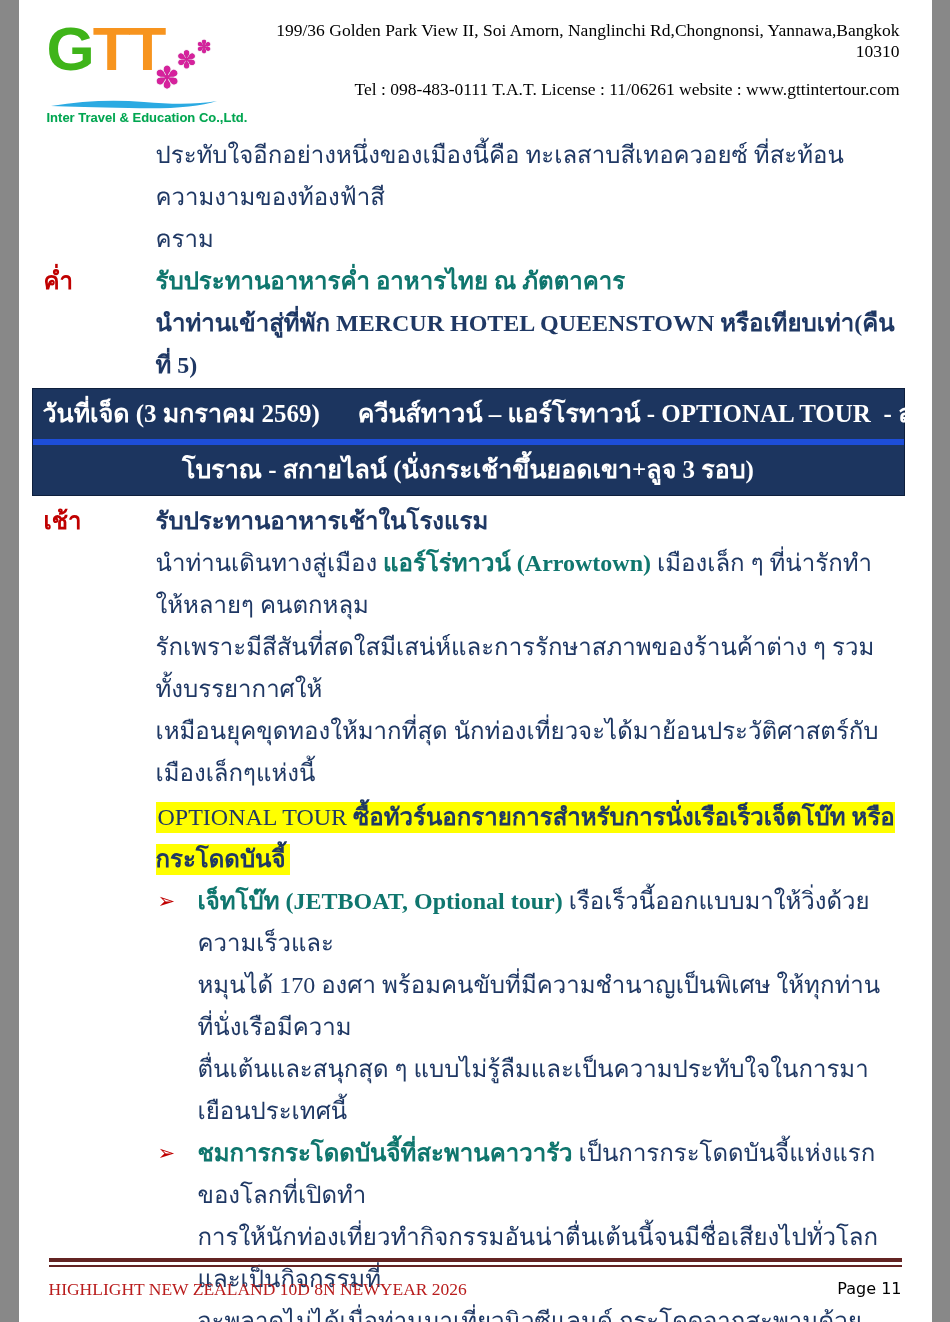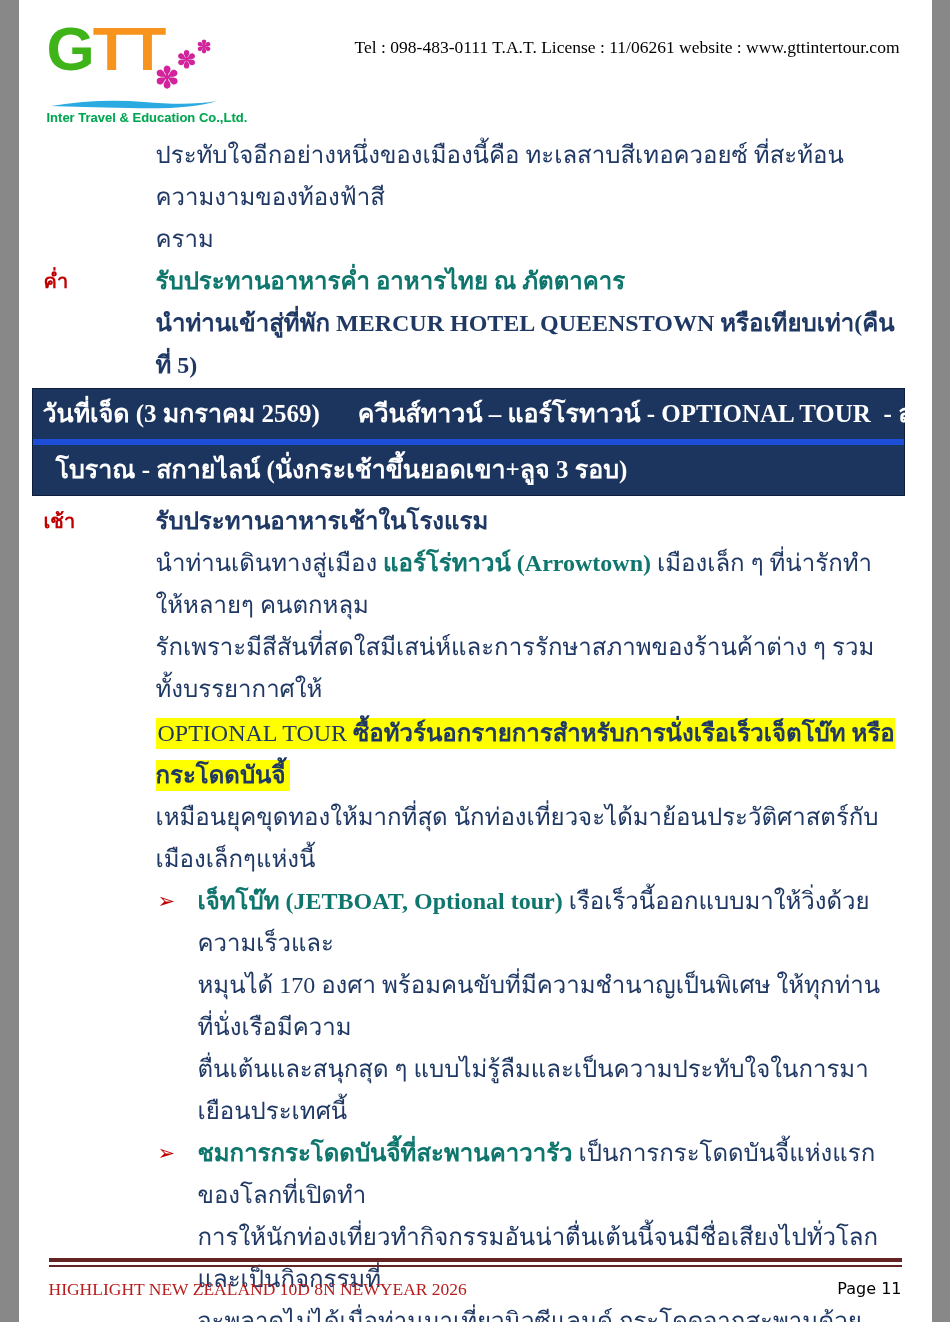--- a/index.html
+++ b/index.html
@@ -26,33 +26,33 @@
   .logo-sub { position:absolute; left:0; top:100px; width:190px;
               font-family:"Liberation Sans","DejaVu Sans",sans-serif;
               font-weight:bold; font-size:13px; color:#00A651; white-space:nowrap;
               text-shadow:0 0 1px #cfe9d8; }
   .hdr-text { flex:1; text-align:right; padding-top:10px; font-size:17.5px; color:#000; }
   .hdr-line2 { margin-top:17px; }
 
   
   .main { padding:6px 36px 0 25px; }
   .row { display:flex; }
-  .lbl { flex:0 0 112px; font-weight:bold; color:#C00000; font-size:20px; line-height:42px; }
+  .lbl { flex:0 0 112px; font-weight:bold; color:#C00000; font-size:24px; line-height:42px; }
   .bod { flex:1; font-size:24px; line-height:42px; }
   .line { min-height:42px; }
   .navy { color:#1F3864; }
   b.navy, .bold { font-weight:bold; }
   .redbold { color:#0f766e; font-weight:bold; }
 
   
   .banner { margin:2px -9px 4px -12px; background:#1C355F; border:1px solid #0E1F3D;
             color:#ffffff; font-weight:bold; font-size:25px; }
   .banner-row1 { display:flex; gap:38px; padding:2px 10px; line-height:46px;
                  border-bottom:6px solid #1d4ed8; white-space:pre; }
-  .banner-row2 { text-align:left; padding:2px 10px; line-height:46px; white-space:pre;margin-left:13px; }
+  .banner-row2 { text-align:center; padding:2px 10px; line-height:46px; white-space:pre; }
 
   
   .hl-line { margin-top:2px; }
   .hl { background:#FFFF00; padding:2px 4px 3px 2px; }
 
   
   .bullet { display:flex; }
   .bullet-icon { flex:0 0 40px; color:#C00000; font-size:21px; line-height:42px; padding-left:2px; }
   .bullet-body { flex:1; font-size:24px; line-height:42px; }
 
@@ -77,20 +77,21 @@
         <span class="flower f1">✽</span>
         <span class="flower f2">✽</span>
         <span class="flower f3">✽</span>
       </div>
       <svg class="logo-swoosh" viewBox="0 0 170 12" preserveAspectRatio="none">
         <path d="M2 8 Q 50 0 95 4 Q 140 8 168 3 Q 140 12 80 10 Q 30 9 2 8 Z" fill="#2BAAE2"></path>
       </svg>
       <div class="logo-sub">Inter Travel &amp; Education Co.,Ltd.</div>
     </div>
     <div class="hdr-text">
+      <div class="hdr-line1">199/36 Golden Park View II, Soi Amorn, Nanglinchi Rd,Chongnonsi, Yannawa,Bangkok 10310</div>
       <div class="hdr-line2">Tel : 098-483-0111 T.A.T. License : 11/06261 website : www.gttintertour.com</div>
     </div>
   </div>
 
   <div class="main">
 
     <div class="row">
       <div class="lbl"></div>
       <div class="bod navy">
         <div class="line">ประทับใจอีกอย่างหนึ่งของเมืองนี้คือ ทะเลสาบสีเทอควอยซ์ ที่สะท้อนความงามของท้องฟ้าสี</div>
@@ -119,24 +120,24 @@
       <div class="bod">
         <div class="line navy bold">รับประทานอาหารเช้าในโรงแรม</div>
       </div>
     </div>
 
     <div class="row">
       <div class="lbl"></div>
       <div class="bod navy">
         <div class="line"><span>นำท่านเดินทางสู่เมือง </span><span class="redbold">แอร์โร่ทาวน์ (Arrowtown)</span><span> เมืองเล็ก ๆ ที่น่ารักทำให้หลายๆ คนตกหลุม</span></div>
         <div class="line">รักเพราะมีสีสันที่สดใสมีเสน่ห์และการรักษาสภาพของร้านค้าต่าง ๆ รวมทั้งบรรยากาศให้</div>
+        <div class="line">เหมือนยุคขุดทองให้มากที่สุด นักท่องเที่ยวจะได้มาย้อนประวัติศาสตร์กับเมืองเล็กๆแห่งนี้</div>
         <div class="line hl-line">
           <span class="hl"><span>OPTIONAL TOUR </span><span class="bold">ซื้อทัวร์นอกรายการสำหรับการนั่งเรือเร็วเจ็ตโบ๊ท หรือ กระโดดบันจี้</span></span>
         </div>
-        <div class="line">เหมือนยุคขุดทองให้มากที่สุด นักท่องเที่ยวจะได้มาย้อนประวัติศาสตร์กับเมืองเล็กๆแห่งนี้</div>
       </div>
     </div>
 
     <div class="row">
       <div class="lbl"></div>
       <div class="bod">
         <div class="bullet">
           <div class="bullet-icon">➢</div>
           <div class="bullet-body navy">
             <div class="line"><span class="redbold">เจ็ทโบ๊ท (JETBOAT, Optional tour)</span><span> เรือเร็วนี้ออกแบบมาให้วิ่งด้วยความเร็วและ</span></div>

